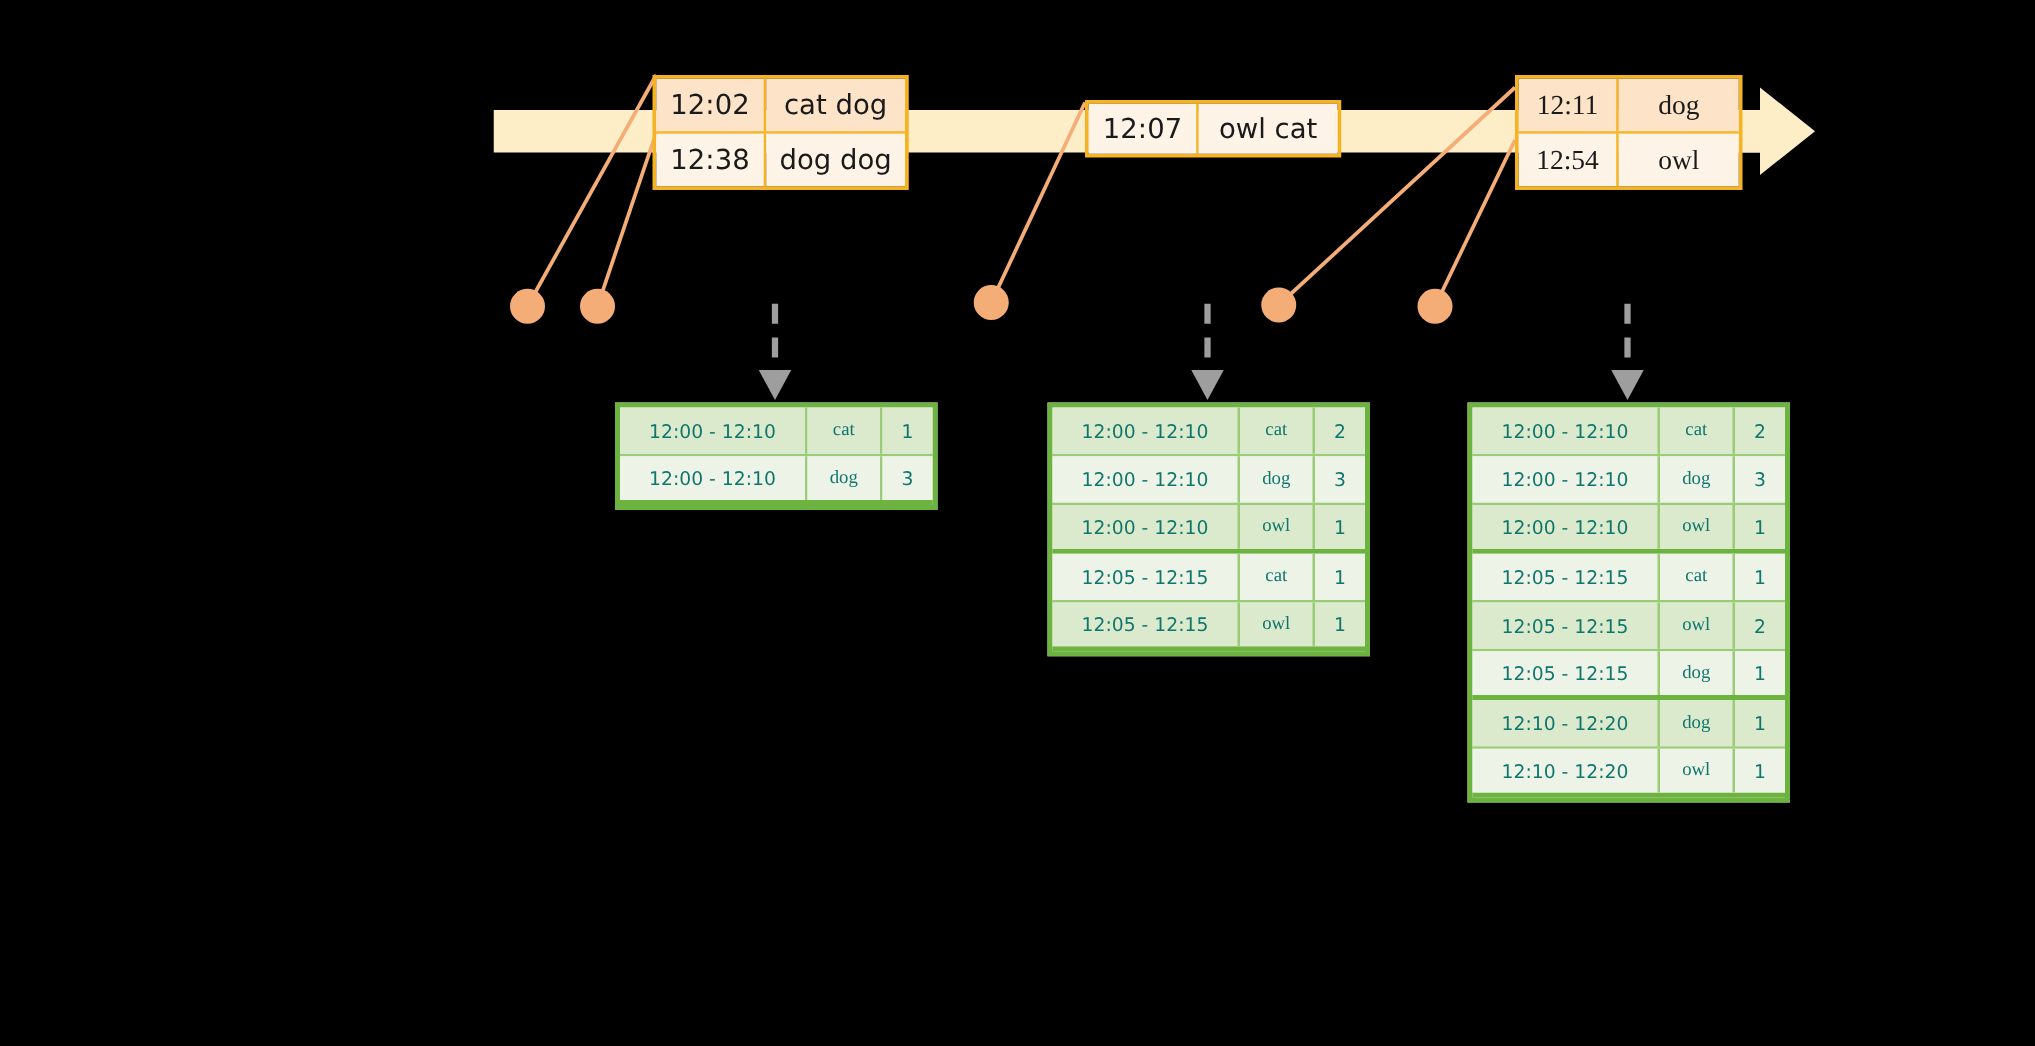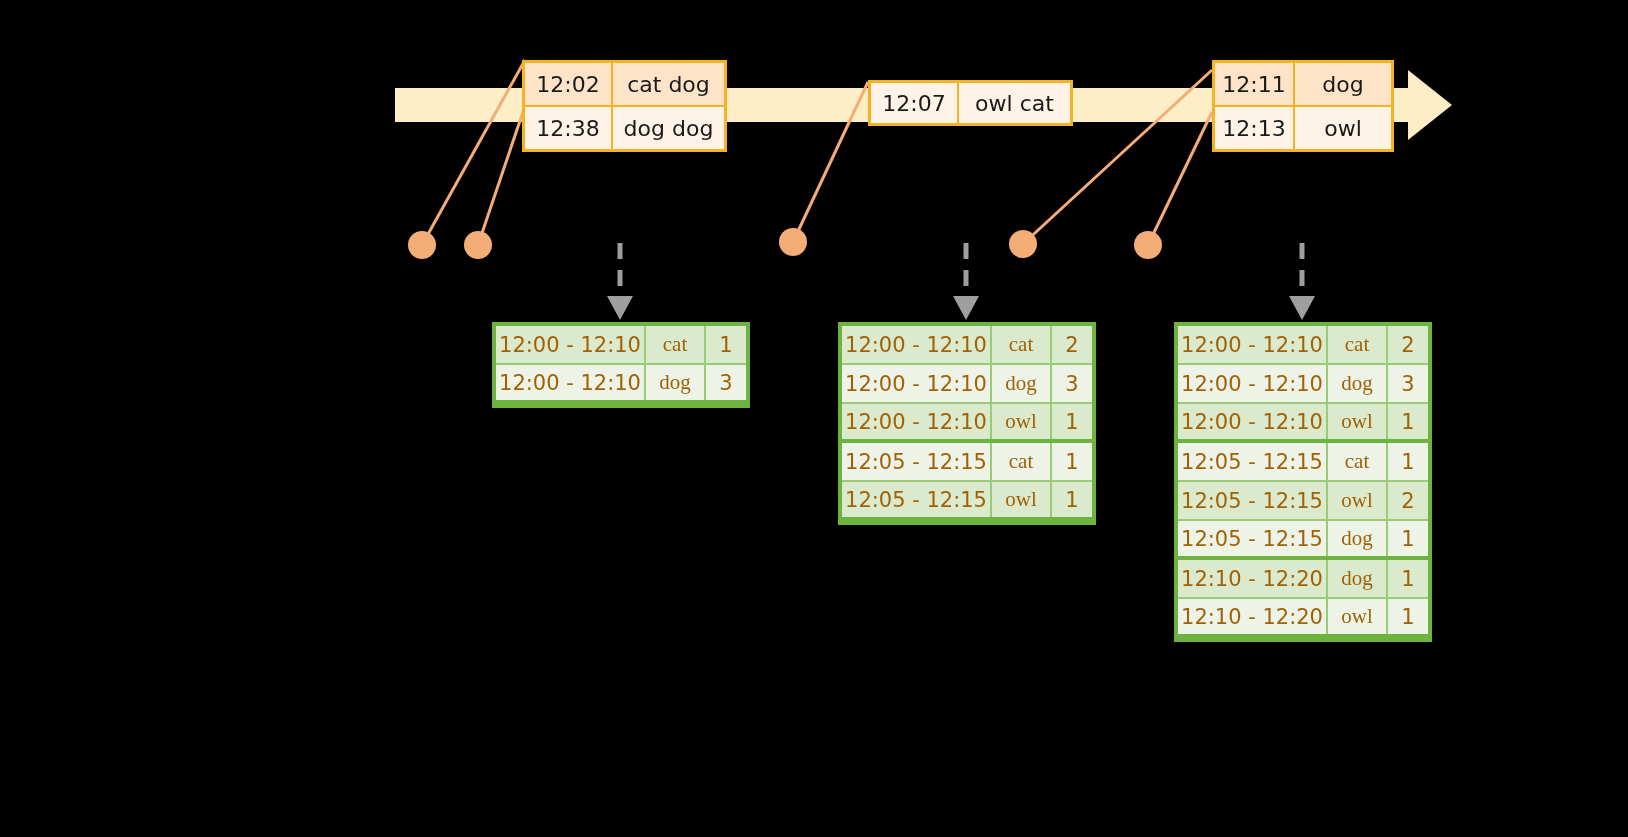--- a/index.html
+++ b/index.html
@@ -42,41 +42,41 @@
     box-sizing:border-box;flex:1;
     font-size:22px;color:#1a1a1a;
   }
   .shade-a{background:#fde3c8;}
   .shade-b{background:#fdf3e7;}
 
   #evt1{left:522px;top:60px;width:205px;height:92px;text-align:right;}
   #evt1 .evt-time{width:88px;}
   #evt2{left:868px;top:80px;width:205px;height:46px;}
   #evt2 .evt-time{width:88px;}
-  #evt3{left:1212px;top:60px;width:182px;height:92px;}
+  #evt3{left:1212px;top:60px;width:182px;height:92px;font-family:Liberation Serif, serif;}
   #evt3 .evt-time{width:80px;}
 
   
   .conn{position:absolute;left:0;top:0;width:1628px;height:837px;pointer-events:none;}
   .dot{
     position:absolute;width:28px;height:28px;border-radius:50%;
     background:#f4ad77;transform:translate(-14px,-14px);
   }
 
   
   .rtable{
     position:absolute;border:4px solid #6cb33f;box-sizing:border-box;
     background:#eaf2e2;
   }
   .rrow{display:flex;box-sizing:border-box;height:39px;}
   .rrow.grp-end{border-bottom:4px solid #6cb33f;}
   .rrow.sep{border-bottom:2px solid #9acb76;}
   .rcell{
     display:flex;align-items:center;justify-content:center;
-    box-sizing:border-box;font-size:21px;color:#a16207;
+    box-sizing:border-box;font-size:15px;color:#0f766e;
     border-right:2px solid #9acb76;
   }
   .rcell:last-child{border-right:none;}
   .rowA{background:#dbe9cc;}
   .rowB{background:#edf3e6;}
 
   .c-win{width:150px;}
   .c-key{width:60px;font-family:Liberation Serif, serif;}
   .c-cnt{width:40px;}
 </style>
@@ -121,21 +121,21 @@
           <div class="evt-time shade-b">12:07</div>
           <div class="evt-val shade-b">owl cat</div>
         </div>
       </div>
       <div class="evt" id="evt3">
         <div class="evt-row">
           <div class="evt-time shade-a">12:11</div>
           <div class="evt-val shade-a">dog</div>
         </div>
         <div class="evt-row">
-          <div class="evt-time shade-b">12:13</div>
+          <div class="evt-time shade-b">12:54</div>
           <div class="evt-val shade-b">owl</div>
         </div>
       </div>
     </div>
 
   <svg class="conn" id="dash-arrows" viewBox="0 0 1628 837" xmlns="http://www.w3.org/2000/svg">
       <g>
         <line x1="620" y1="243" x2="620" y2="296" stroke="#9e9e9e" stroke-width="5" stroke-dasharray="16 11"></line>
         <polygon points="607,296 633,296 620,320" fill="#9e9e9e"></polygon>
       </g>

